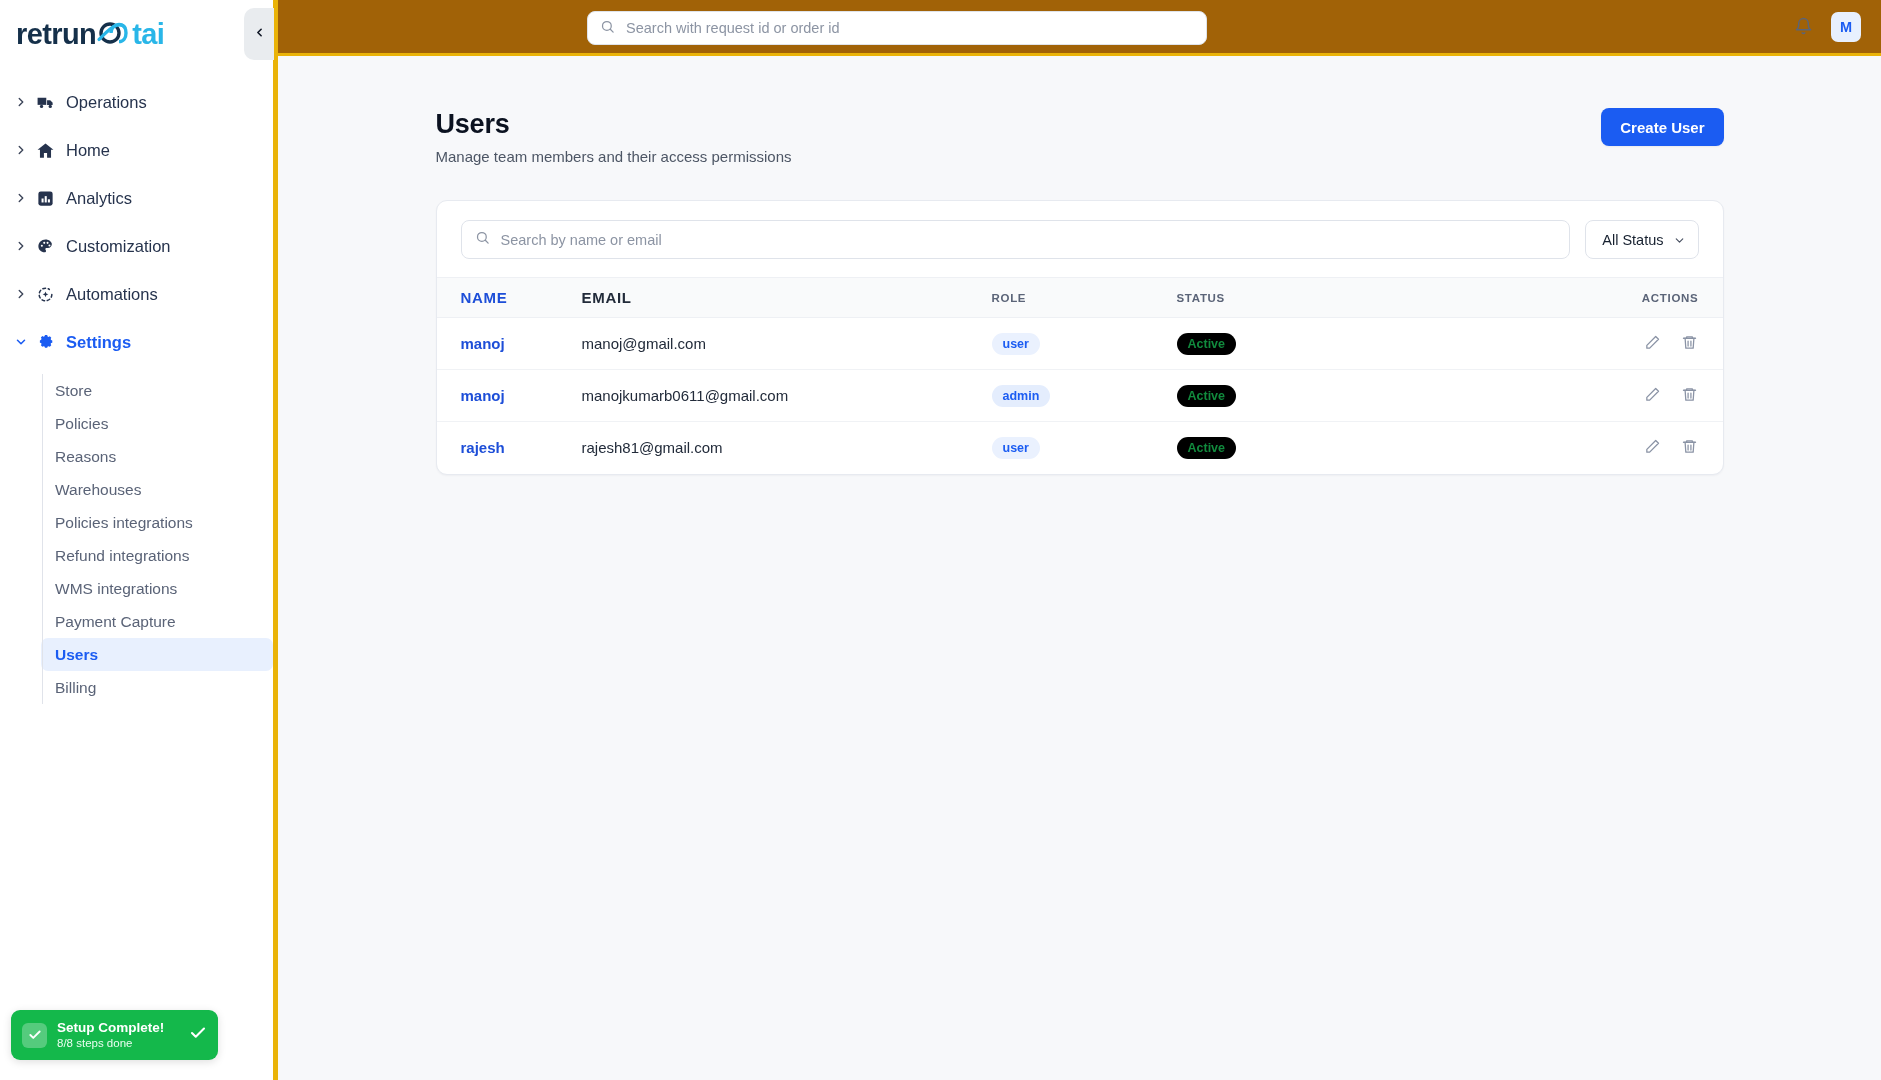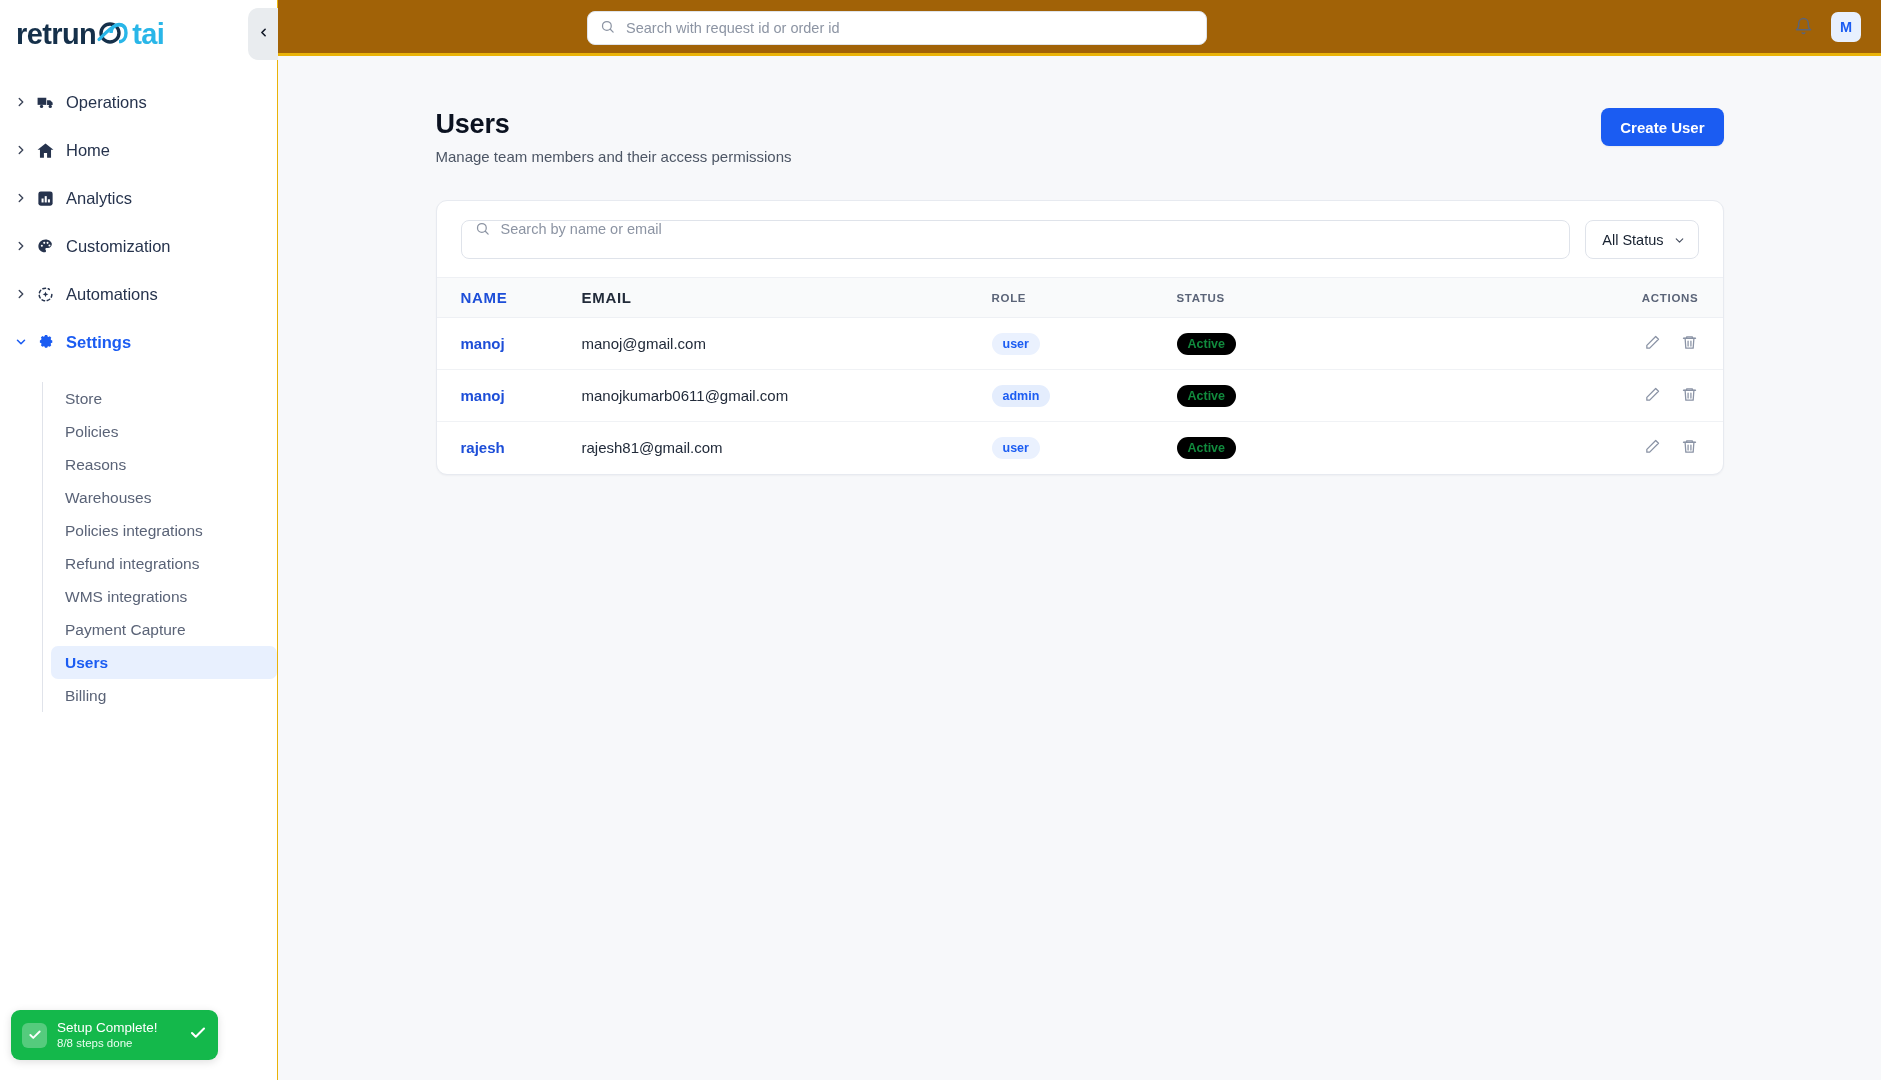--- a/index.html
+++ b/index.html
@@ -9,21 +9,21 @@
     font-family: "Liberation Sans", sans-serif;
     background: #ffffff;
     overflow: hidden;
   }
   .app { display: flex; width: 1881px; height: 1080px; position: relative; }
 
   
   .sidebar {
     width: 278px; height: 1080px; flex: 0 0 278px;
     background: #ffffff;
-    border-right: 1px solid #eab308;
+    border-right: 5px solid #eab308;
     position: relative;
     display: flex; flex-direction: column;
   }
   .logo-wrap { height: 68px; display: flex; align-items: center; padding-left: 16px; }
   .logo { font-size: 29px; font-weight: 700; letter-spacing: -0.6px; display: flex; align-items: center; }
   .logo .dark { color: #15304a; }
   .logo .loop { display: inline-block; margin: 0 -2px; position: relative; top: 2px; }
   .logo .cyan { color: #29b6e8; }
 
   .collapse-tab {
@@ -42,21 +42,21 @@
     height: 48px; padding: 0 14px 0 14px;
     cursor: pointer; gap: 0;
   }
   .caret { width: 22px; flex: 0 0 22px; display: flex; align-items: center; justify-content: flex-start; }
   .caret svg { width: 14px; height: 14px; }
   .nav-icon { width: 30px; flex: 0 0 30px; display: flex; align-items: center; }
   .nav-icon svg { width: 19px; height: 19px; }
   .nav-label { font-size: 16.5px; color: #26334d; font-weight: 500; }
   .nav-item.active .nav-label { color: #1b5cf2; font-weight: 600; }
 
-  .subnav { position: relative; margin: 16px 0 4px 0; padding-left: 42px; }
+  .subnav { position: relative; margin: 8px 0 4px 0; padding-left: 32px; }
   .subnav::before {
     content: ""; position: absolute; left: 42px; top: 0; bottom: 0;
     width: 1px; background: #e0e3ea;
   }
   .subnav-item {
     margin-left: 9px; height: 33px; display: flex; align-items: center;
     padding-left: 14px; border-radius: 7px; cursor: pointer;
     font-size: 15.5px; color: #5a6377; font-weight: 400;
     margin-bottom: 0;
   }
@@ -71,21 +71,21 @@
     box-shadow: 0 2px 8px rgba(0,0,0,0.13);
   }
   .toast-box {
     width: 25px; height: 25px; border-radius: 6px;
     background: rgba(255,255,255,0.28);
     display: flex; align-items: center; justify-content: center;
     flex: 0 0 25px;
   }
   .toast-box svg { width: 14px; height: 14px; }
   .toast-text { margin-left: 10px; flex: 1 1 auto; }
-  .toast-title { color: #ffffff; font-size: 13.5px; font-weight: 400; line-height: 16px; }
+  .toast-title { color: #ffffff; font-size: 13.5px; font-weight: 700; line-height: 16px; }
   .toast-sub { color: #eafdf0; font-size: 11.5px; font-weight: 500; line-height: 15px; }
   .toast-check svg { width: 18px; height: 18px; }
 
   
   .main { flex: 1 1 auto; height: 1080px; display: flex; flex-direction: column; background: #f7f8fa; }
   .topbar {
     height: 56px; flex: 0 0 56px; background: #a16207;
     border-bottom: 3px solid #eab308;
     display: flex; align-items: center; position: relative; padding-left: 42px;
   }
@@ -126,21 +126,21 @@
   }
 
   .card {
     width: 1288px; margin: 35px auto 0 auto; background: #ffffff;
     border: 1px solid #e7eaf0; border-radius: 11px; overflow: hidden;
     box-shadow: 0 1px 2px rgba(16,24,40,0.04);
   }
   .card-toolbar { display: flex; align-items: center; gap: 15px; padding: 19px 24px 18px 24px; }
   .tbl-search {
     flex: 1 1 auto; height: 39px; border: 1px solid #dfe3ea; border-radius: 8px;
-    display: flex; align-items: flex-start; padding: 0 13px; background: #fff;
+    display: flex; align-items: center; padding: 0 13px; background: #fff;
   }
   .tbl-search svg { width: 15px; height: 15px; flex: 0 0 15px; }
   .tbl-search input {
     border: none; outline: none; margin-left: 11px; width: 100%;
     font-size: 14.5px; color: #1f2937; background: transparent;
     font-family: "Liberation Sans", sans-serif;
   }
   .tbl-search input::placeholder { color: #8c94a3; }
   .status-select {
     position: relative; height: 39px; flex: 0 0 auto;

